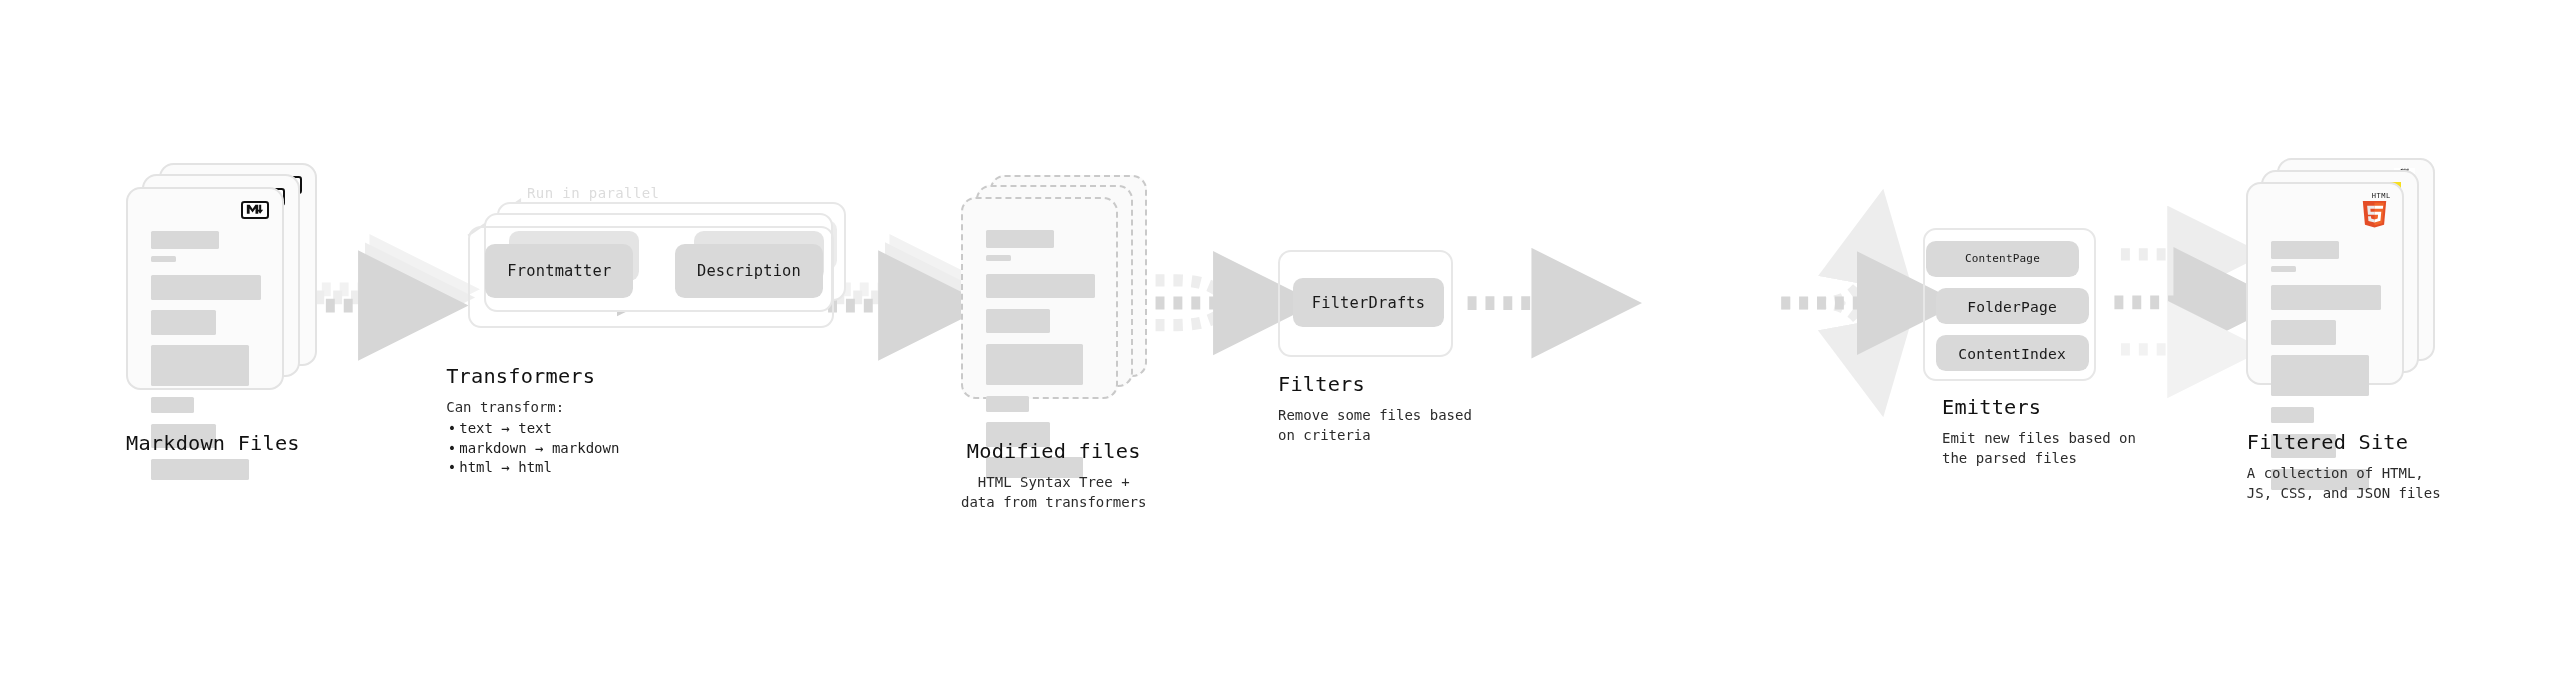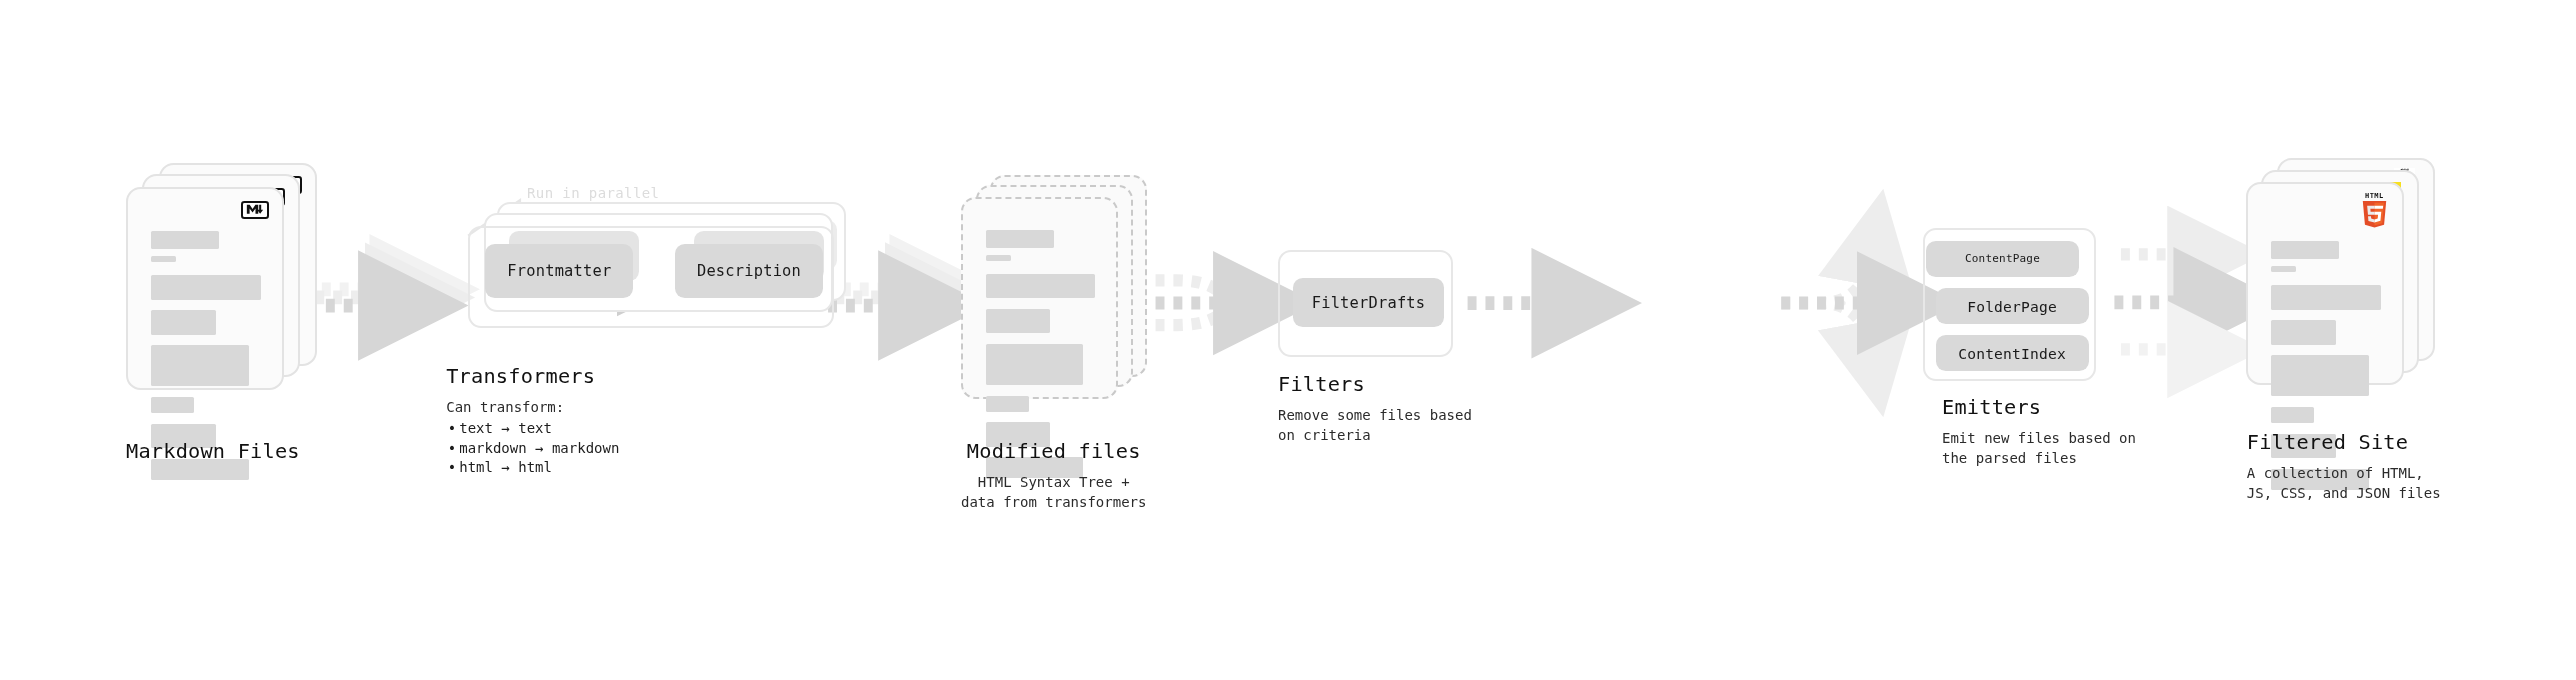--- a/index.html
+++ b/index.html
@@ -89,24 +89,24 @@
   .js-badge {
     width: 24.4px; height: 14.6px;
     background: #f7df1e;
   }
   .html5-badge {
     width: 32.5px; height: 37px;
     position: relative;
   }
   .html5-badge .h5-label {
     font-size: 7px;
-    font-weight: bold;
+    font-weight: normal;
     letter-spacing: 0.5px;
     color: #111;
-    text-align: center;
+    text-align: right;
     line-height: 8.1px;
   }
 
   
   .proc-box {
     position: absolute;
     border: 2px solid #e7e7e7;
     border-radius: 13px;
     background: #ffffff;
   }
@@ -288,21 +288,21 @@
           <div class="skel b-med"></div>
           <div class="skel b-tall"></div>
           <div class="skel b-short"></div>
           <div class="skel b-med2"></div>
           <div class="skel b-wide"></div>
         </div>
       </div>
 
     </div>
 
-    <div class="caption" style="left:0px; top:268px;margin-top:8px;">
+    <div class="caption" style="left:0px; top:268px;">
       <div class="title">Markdown Files</div>
     </div>
   </div>
 
   <div class="node" style="left:447px; top:187px;">
 
     <div class="proc-box" style="left:50px; top:14.6px; width:349px; height:99px;">
       <div class="pill ghost" style="left:23px; top:16.3px; width:130px; height:50px;"></div>
       <div class="pill ghost" style="left:208px; top:16.3px; width:130px; height:50px;"></div>
     </div>

